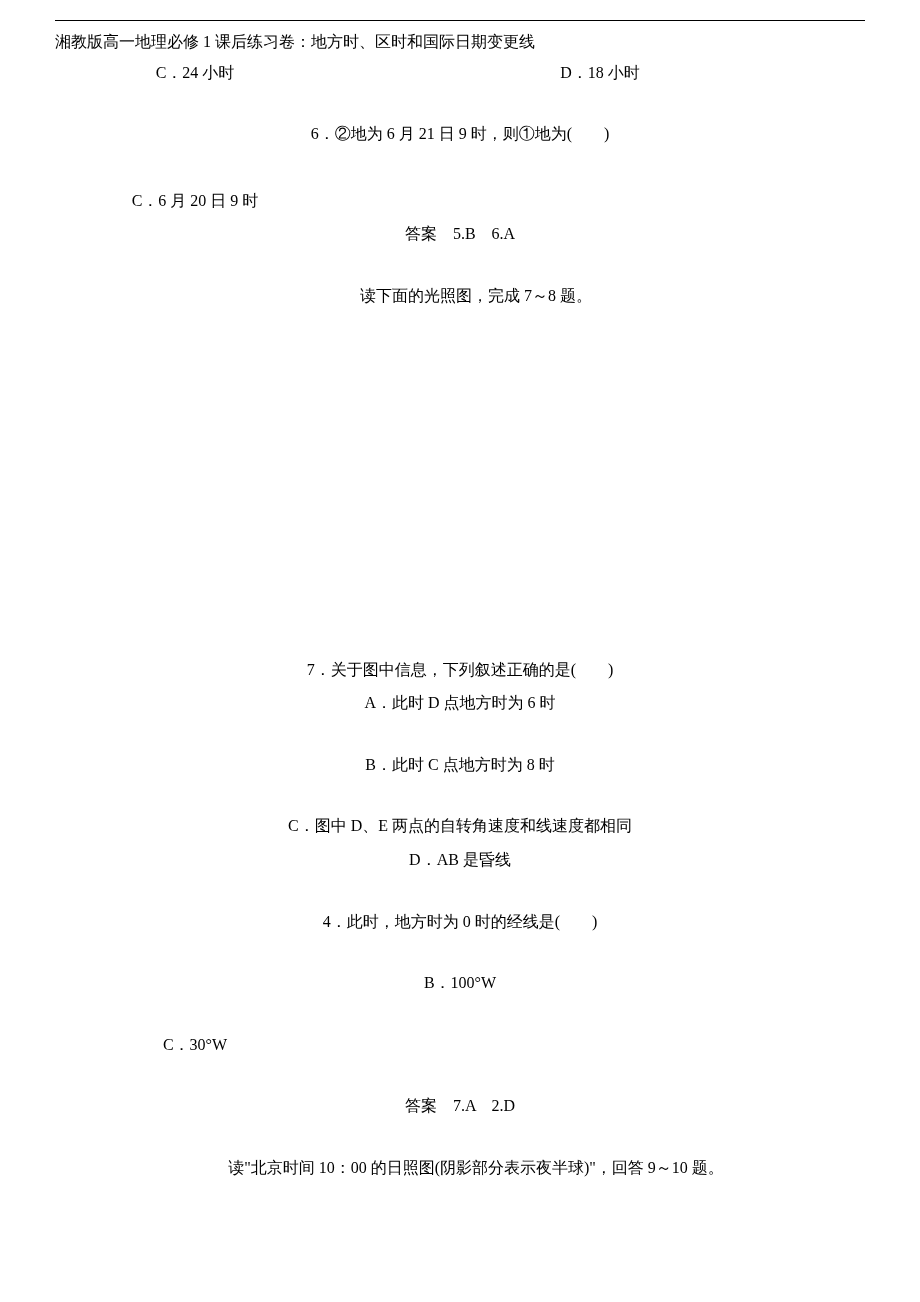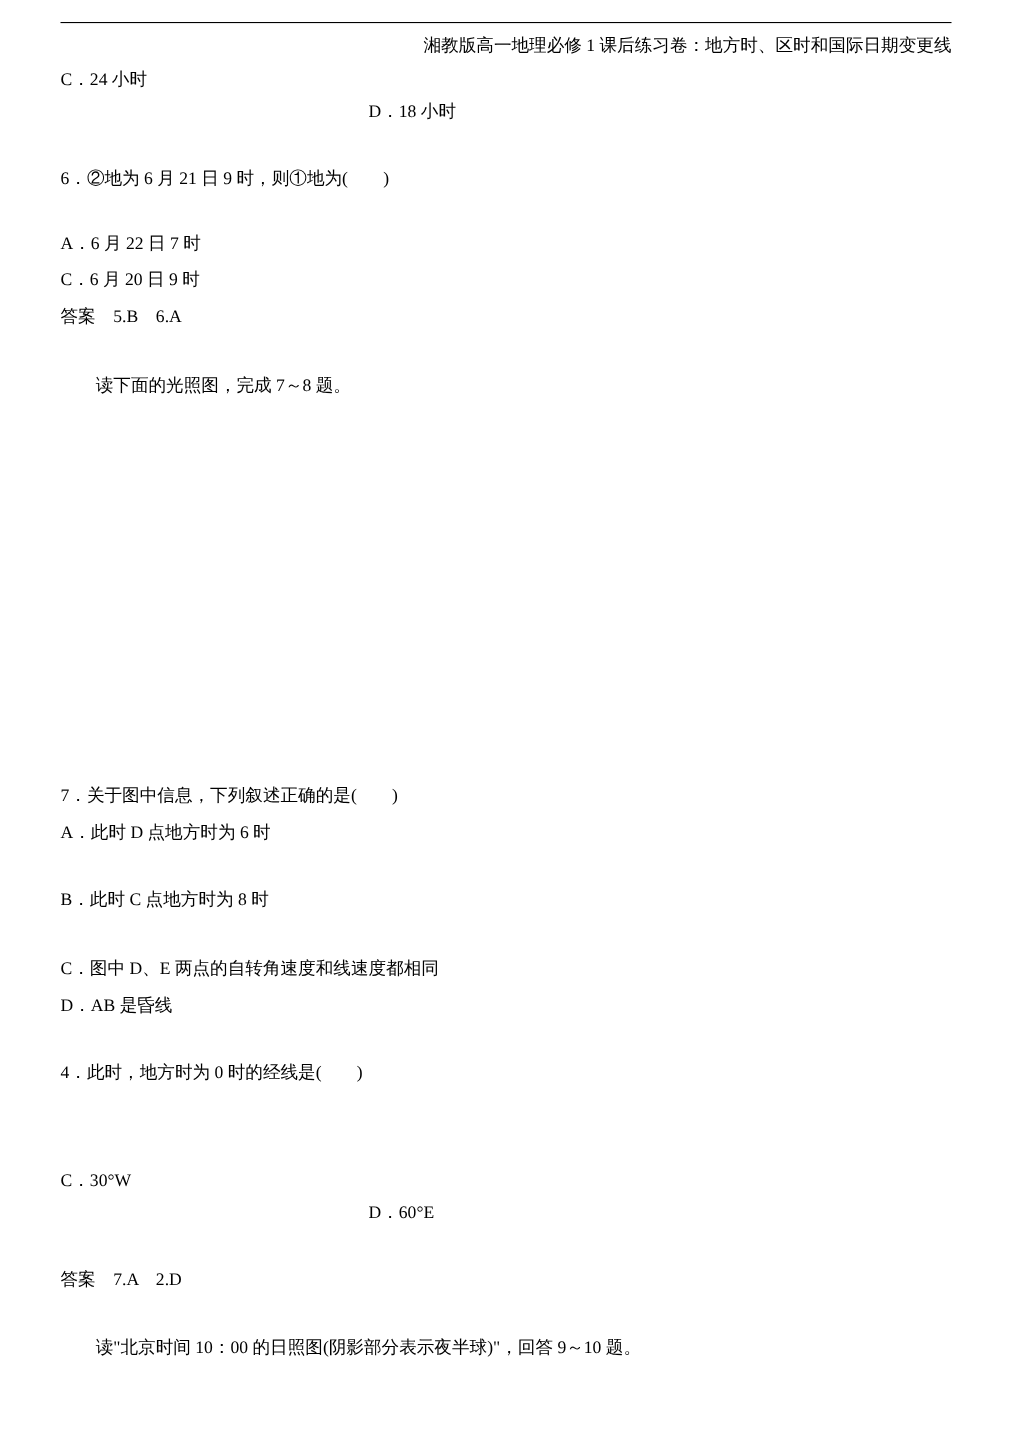--- a/index.html
+++ b/index.html
@@ -14,36 +14,36 @@
       color: #000;
       background: #fff;
       width: 920px;
       padding: 20px 55px;
     }
     .top-line {
       border-top: 1px solid #000;
       margin-bottom: 8px;
     }
     .header-title {
-      text-align: right;
+      text-align: left;
       font-size: 16px;
       margin-bottom: 5px;
     }
     .two-col {
       display: flex;
     }
     .col-left {
       width: 280px;
     }
     .col-right {
       flex: 1;
-      margin-top: 29px;
     }
     .question-block {
       margin-bottom: 8px;
+      text-align: center;
     }
     .spacing-md {
       margin-bottom: 36px;
     }
     .spacing-lg {
       margin-bottom: 33px;
     }
     .indent {
       text-indent: 2em;
     }
@@ -58,42 +58,41 @@
 <div class="header-title">湘教版高一地理必修 1 课后练习卷：地方时、区时和国际日期变更线</div>
 
 <div class="two-col question-block spacing-md">
   <div class="col-left">C．24 小时</div>
   <div class="col-right">D．18 小时</div>
 </div>
 
 <div class="question-block spacing-lg">6．②地为 6 月 21 日 9 时，则①地为(　　)</div>
 
 <div class="two-col question-block">
-  <div class="col-left">A．6 月 22 日 7 时</div>
 </div>
 <div class="two-col question-block">
   <div class="col-left">C．6 月 20 日 9 时</div>
 </div>
 
 <div class="question-block spacing-md">答案　5.B　6.A</div>
 
 <div class="question-block indent">读下面的光照图，完成 7～8 题。</div>
 
 <div class="figure-placeholder"></div>
 
 <div class="question-block">7．关于图中信息，下列叙述正确的是(　　)</div>
 <div class="question-block spacing-md">A．此时 D 点地方时为 6 时</div>
 <div class="question-block spacing-md">B．此时 C 点地方时为 8 时</div>
 <div class="question-block">C．图中 D、E 两点的自转角速度和线速度都相同</div>
 <div class="question-block spacing-md">D．AB 是昏线</div>
 
 <div class="question-block spacing-md">4．此时，地方时为 0 时的经线是(　　)</div>
 
 <div class="two-col question-block spacing-md">
+  <div class="col-right">B．100°W</div>
 </div>
 <div class="two-col question-block spacing-md">
   <div class="col-left">C．30°W</div>
-  <div class="col-right">D．60°E</div>
 </div>
 
 <div class="question-block spacing-md">答案　7.A　2.D</div>
 
 <div class="question-block indent">读"北京时间 10：00 的日照图(阴影部分表示夜半球)"，回答 9～10 题。</div>
 
 </body></html>

